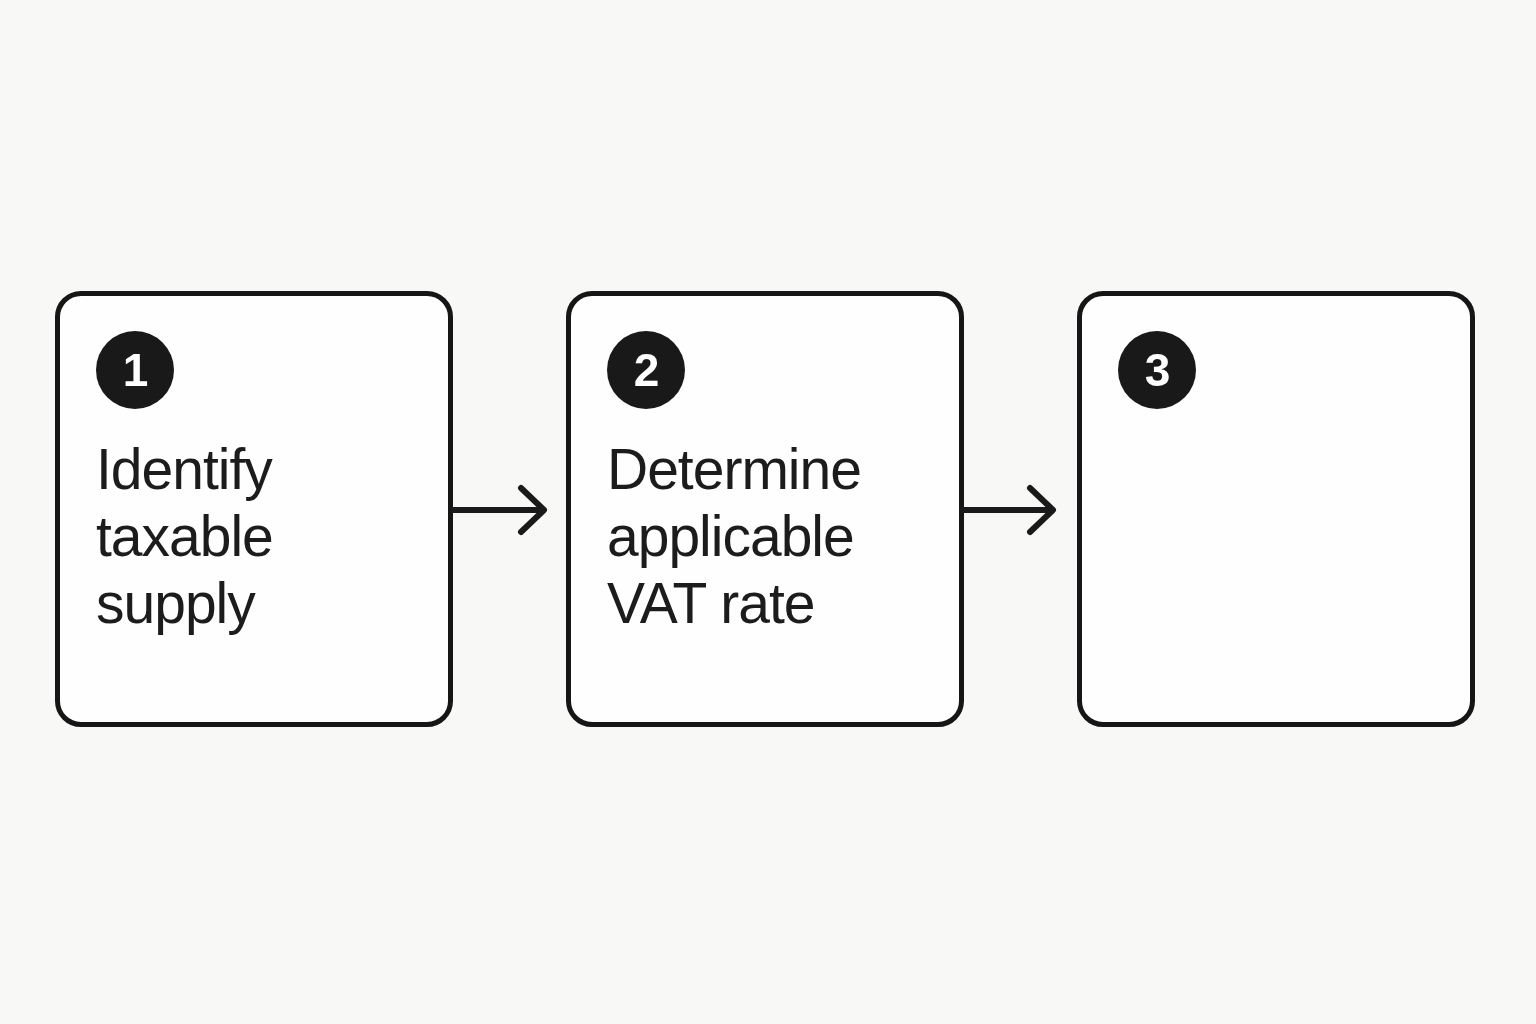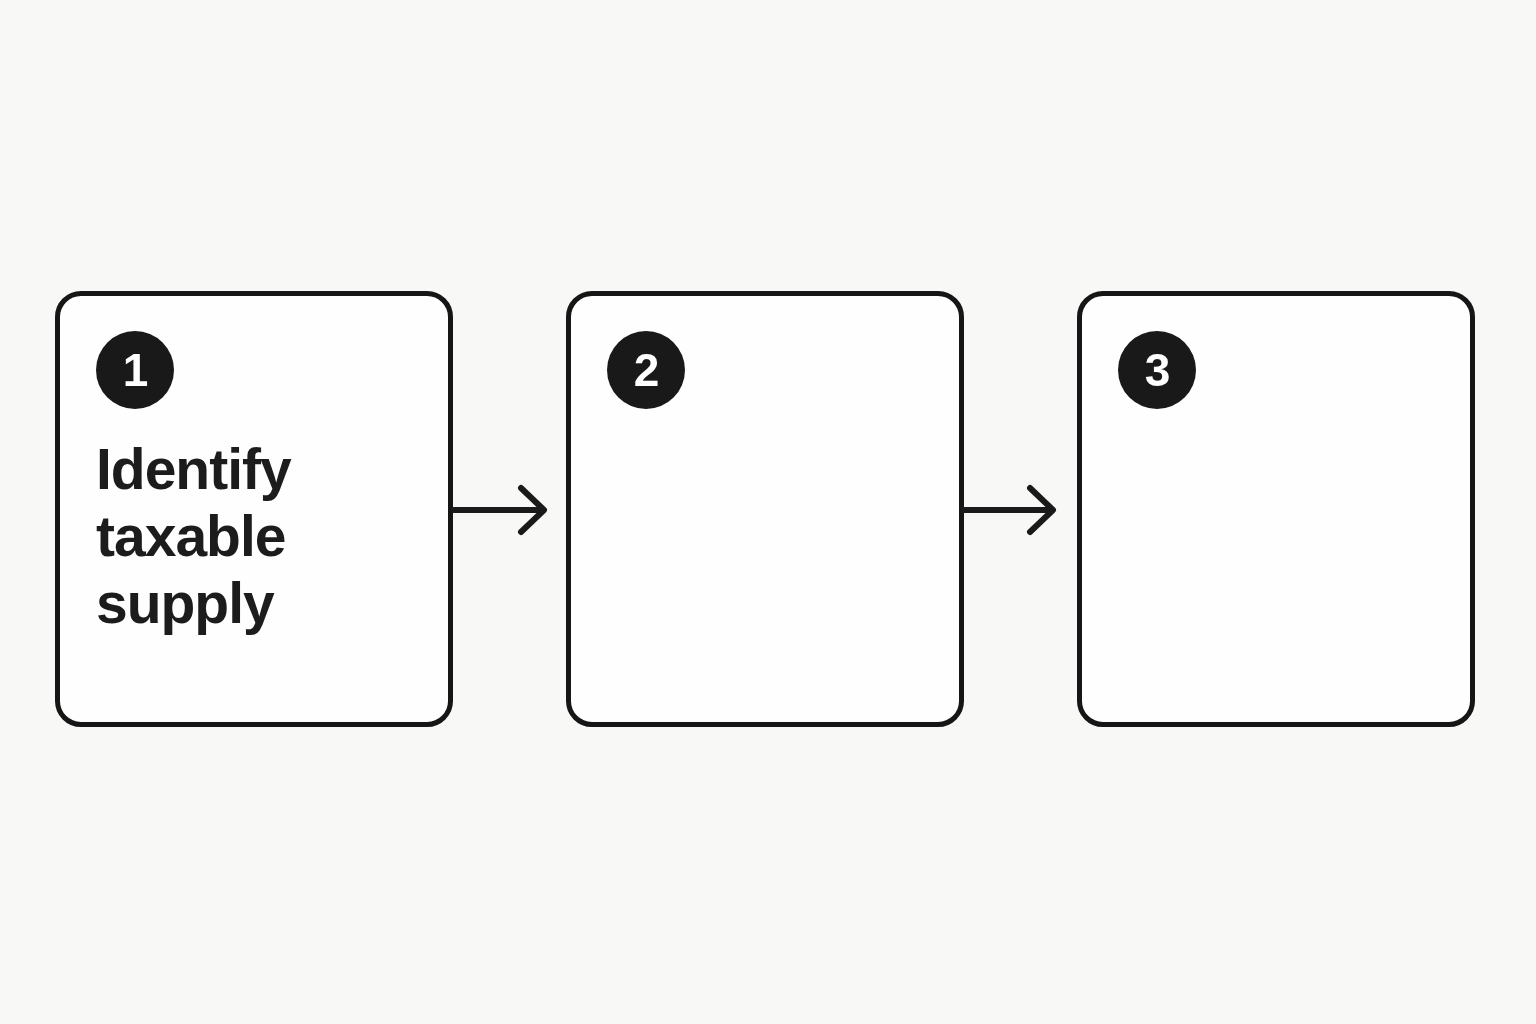--- a/index.html
+++ b/index.html
@@ -39,21 +39,21 @@
     font-weight: 700;
     display: flex;
     align-items: center;
     justify-content: center;
     margin-bottom: 27px;
     letter-spacing: -1px;
   }
   .step-label {
     font-size: 57px;
     line-height: 67px;
-    font-weight: 700;
+    font-weight: 400;
     color: #1c1c1c;
     letter-spacing: -1px;
     white-space: pre-line;
   }
   .connector {
     position: absolute;
     top: 474px;
     width: 106px;
     height: 72px;
   }
@@ -75,20 +75,23 @@
 
   <div class="connector pos-1">
     <svg width="106" height="72" viewBox="0 0 106 72" xmlns="http://www.w3.org/2000/svg">
       <line x1="0" y1="36" x2="90" y2="36" stroke="#1a1a1a" stroke-width="6"></line>
       <polyline points="69,14 92,36 69,58" fill="none" stroke="#1a1a1a" stroke-width="6" stroke-linecap="round" stroke-linejoin="round"></polyline>
     </svg>
   </div>
 
   <div class="step-box pos-2">
     <div class="badge">2</div>
+    <div class="step-label">Determine
+applicable
+VAT rate</div>
   </div>
 
   <div class="connector pos-2">
     <svg width="106" height="72" viewBox="0 0 106 72" xmlns="http://www.w3.org/2000/svg">
       <line x1="0" y1="36" x2="90" y2="36" stroke="#1a1a1a" stroke-width="6"></line>
       <polyline points="69,14 92,36 69,58" fill="none" stroke="#1a1a1a" stroke-width="6" stroke-linecap="round" stroke-linejoin="round"></polyline>
     </svg>
   </div>
 
   <div class="step-box pos-3">

